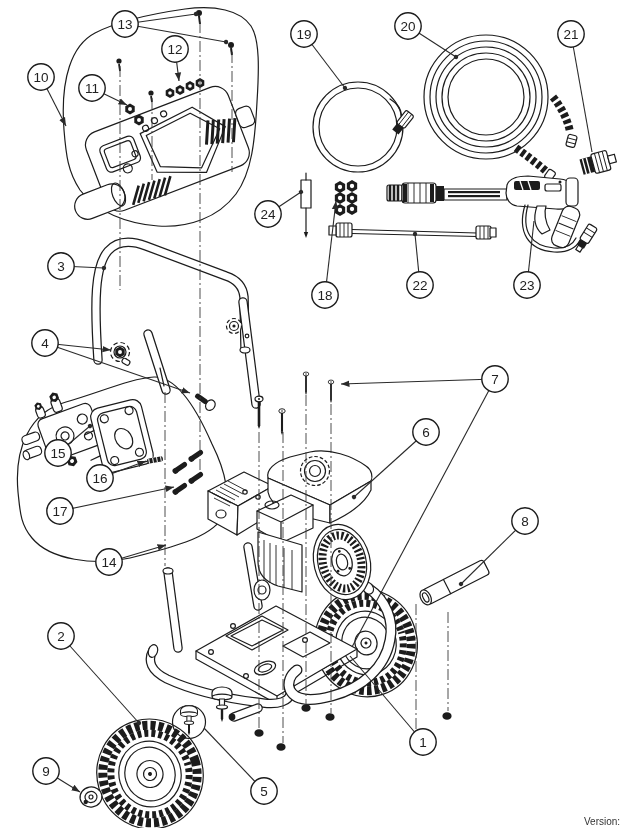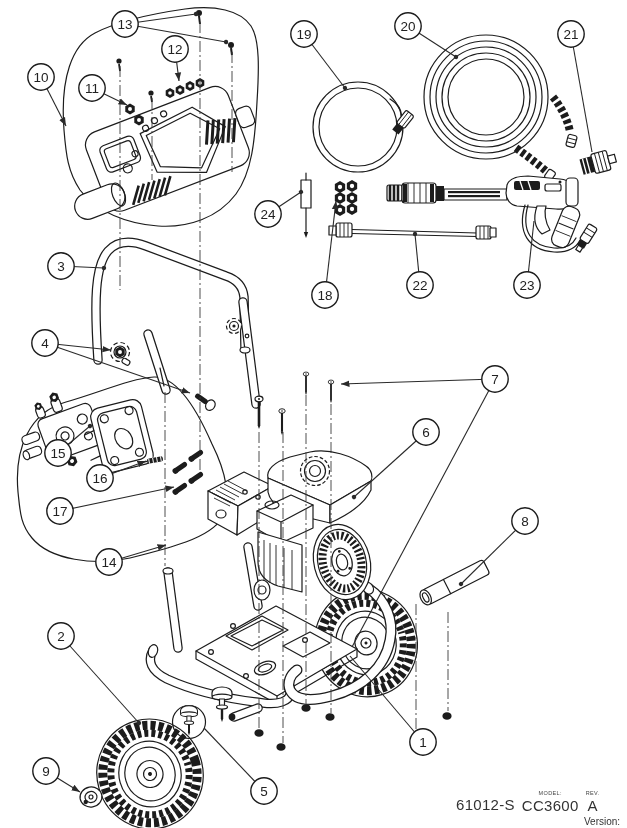--- a/index.html
+++ b/index.html
@@ -536,25 +536,14 @@
           <circle cx="527" cy="285" r="13.2"></circle>
           <text x="527" y="285" dy=".36em">23</text>
         </g>
     <g class="balloon">
           <circle cx="268" cy="214" r="13.2"></circle>
           <text x="268" y="214" dy=".36em">24</text>
         </g>
   </g>
 </svg>
 
-<div class="model-line">
-  <span class="pn">61012-S</span>
-  <span class="grp">
-    <span class="lbl">MODEL:</span>
-    <span class="val">CC3600</span>
-  </span>
-  <span class="grp">
-    <span class="lbl">REV.</span>
-    <span class="val">A</span>
-  </span>
-</div>
 <div class="version">Version:</div>
 </div>
 
 </body></html>

